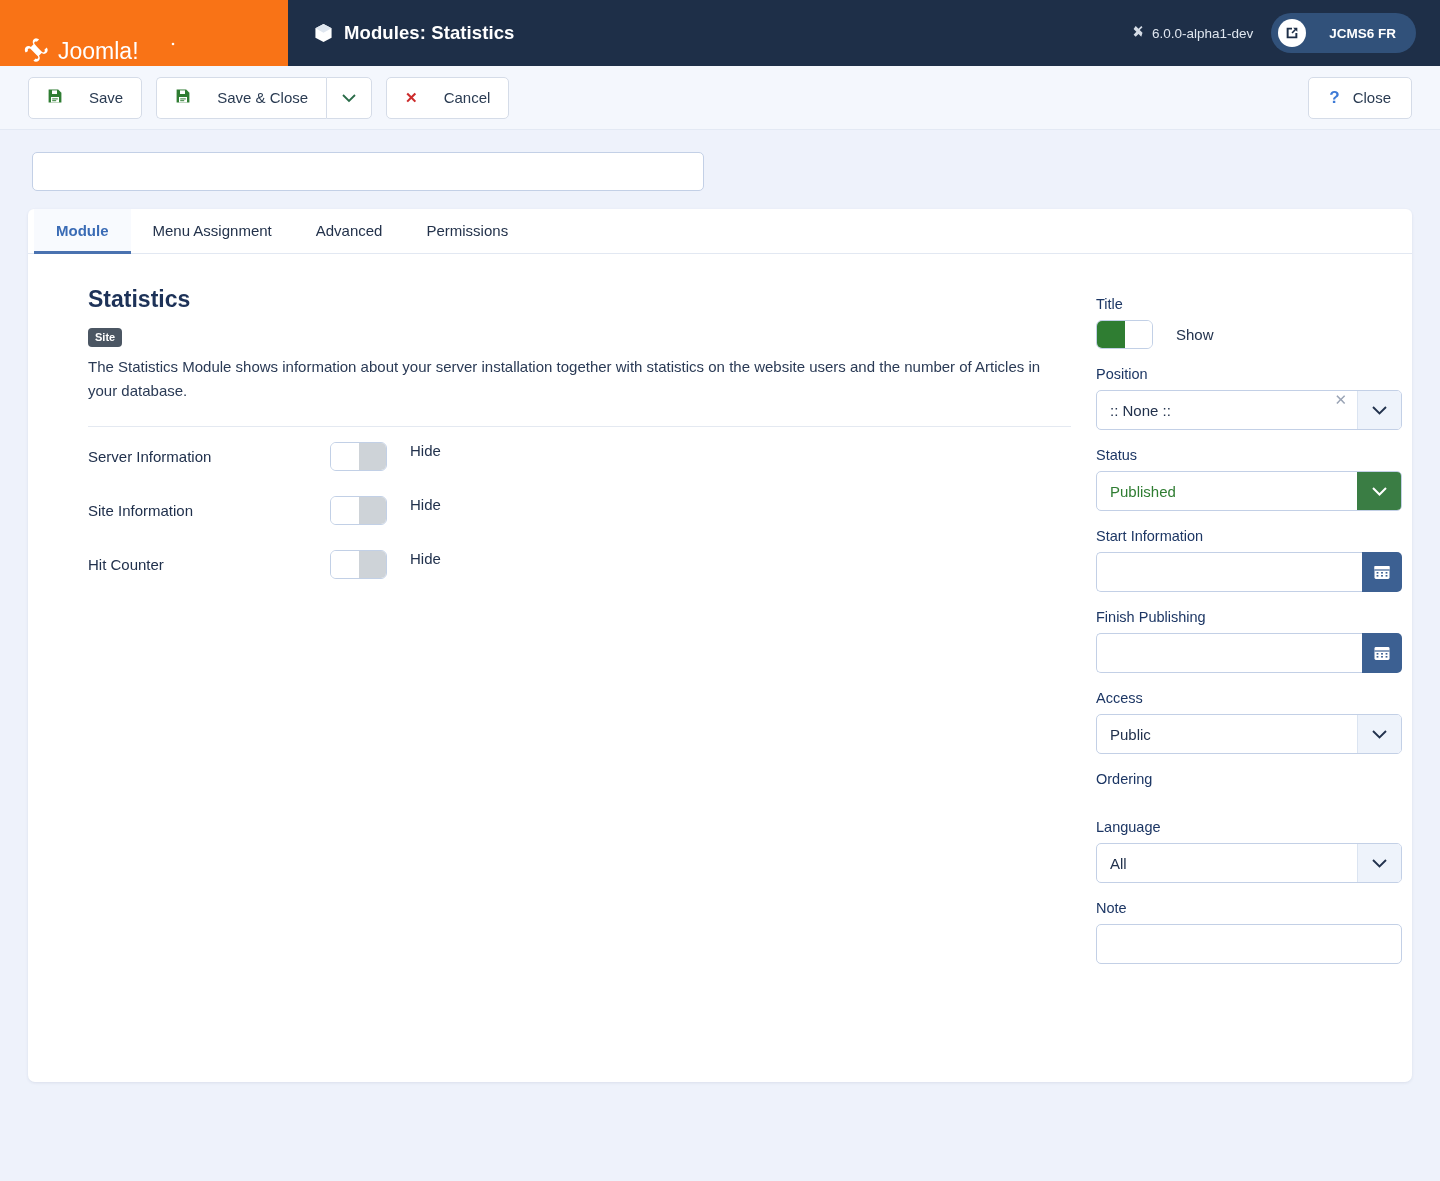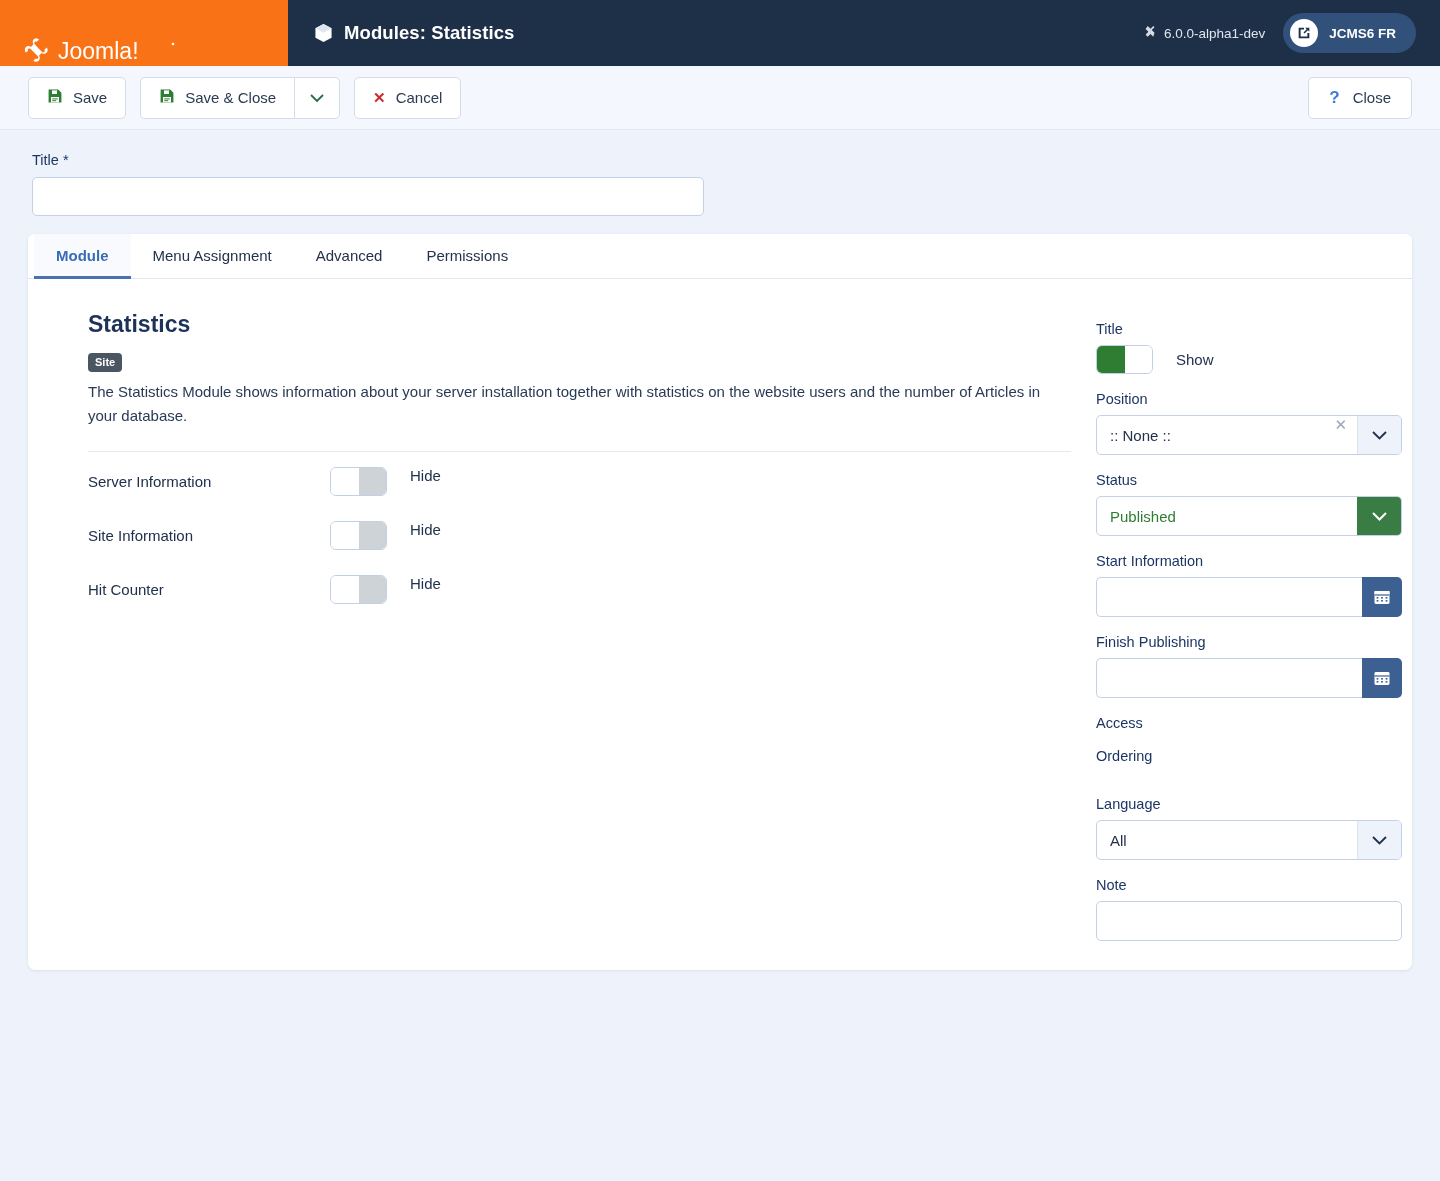--- a/index.html
+++ b/index.html
@@ -21,36 +21,36 @@
   .brand svg { display: block; }
   .header-title {
     flex: 1; display: flex; align-items: center; padding-left: 26px;
     color: #fff; font-size: 18.5px; font-weight: bold; letter-spacing: .1px;
   }
   .header-title .cube { margin-right: 11px; display: flex; align-items: center; }
   .header-right { display: flex; align-items: center; padding-right: 24px; gap: 18px; }
   .version { color: #dfe6ef; font-size: 13.5px; display: flex; align-items: center; gap: 7px; }
   .version .jmark { opacity: .95; }
   .site-pill {
-    display: flex; align-items: center; gap: 11px;
+    display: flex; align-items: center; gap: 23px;
     background: #31517a; color: #fff; border-radius: 22px;
     padding: 6px 20px 6px 7px; font-size: 13.5px; font-weight: bold;
   }
   .site-pill .ext {
     width: 28px; height: 28px; border-radius: 50%; background: #fff;
     display: flex; align-items: center; justify-content: center;
   }
 
   
   .toolbar {
     height: 64px; background: #f4f7fd; border-bottom: 1px solid #e3e9f4;
     display: flex; align-items: center; padding: 0 28px; gap: 14px;
   }
   .btn {
-    display: inline-flex; align-items: center; gap: 10px;
+    display: inline-flex; align-items: center; gap: 26px;
     height: 42px; padding: 0 18px; background: #fff;
     border: 1px solid #d5dce8; border-radius: 5px;
     font-size: 15px; color: #2a3b52; cursor: pointer; white-space: nowrap;
     font-family: inherit;
   }
   .btn-group { display: inline-flex; }
   .btn-group .btn:first-child { border-radius: 5px 0 0 5px; border-right: none; }
   .btn-group .btn-caret {
     border-radius: 0 5px 5px 0; padding: 0 14px; border-left: 1px solid #d5dce8;
   }
@@ -66,21 +66,21 @@
     width: 100%; height: 38px; background: #fff;
     border: 1px solid #c3d0e6; border-radius: 5px;
     padding: 0 12px; font-size: 14.5px; color: #22324d; font-family: inherit;
   }
   .title-input { width: 672px; height: 39px; }
 
   
   .card {
     margin: 0 28px; background: #fff; border-radius: 6px 6px 7px 7px;
     box-shadow: 0 1px 3px rgba(40,60,100,.10);
-    height: 736px; overflow: hidden;
+    height: 873px; overflow: hidden;
   }
   .tabs { display: flex; border-bottom: 1px solid #e2e8f2; padding-left: 6px; height: 45px; }
   .tab {
     padding: 0 22px; height: 45px; line-height: 44px; font-size: 15px;
     color: #23324b; cursor: pointer; border-bottom: 3px solid transparent;
     background: transparent;
   }
   .tab.active { color: #3a6bb5; font-weight: bold; border-bottom-color: #4a72b0; background: #f8fafe; }
 
   .card-body { display: flex; padding: 28px 40px 0 30px; }
@@ -240,21 +240,20 @@
 
   <div class="toolbar-spacer"></div>
 
   <button class="btn btn-help">
     <span class="qmark">?</span>
     <span>Close</span>
   </button>
 </div>
 
 <div class="title-area">
-  <label class="field-label">Title *</label>
   <input class="input title-input" type="text" value="" placeholder="" style="">
 </div>
 
 <div class="card">
 
   <div class="tabs">
     <div class="tab active">Module</div>
     <div class="tab">Menu Assignment</div>
     <div class="tab">Advanced</div>
     <div class="tab">Permissions</div>
@@ -375,20 +374,28 @@
               <rect x="3.6" y="12" width="1.8" height="1.6" fill="#3c6092"></rect>
               <rect x="8.1" y="12" width="1.8" height="1.6" fill="#3c6092"></rect>
               <rect x="12.6" y="12" width="1.8" height="1.6" fill="#3c6092"></rect>
             </svg>
           </div>
         </div>
       </div>
 
       <div class="side-field">
         <label class="side-label">Access</label>
+        <div class="select-box">
+          <div class="select-value">Public</div>
+          <div class="select-btn">
+            <svg width="17" height="11" viewBox="0 0 17 11">
+                <path d="M2 2l6.5 6.5L15 2" fill="none" stroke="#22324d" stroke-width="1.9"></path>
+              </svg>
+          </div>
+        </div>
       </div>
 
       <div class="side-field ordering-field">
         <label class="side-label">Ordering</label>
       </div>
 
       <div class="side-field">
         <label class="side-label">Language</label>
         <div class="select-box">
           <div class="select-value">All</div>

